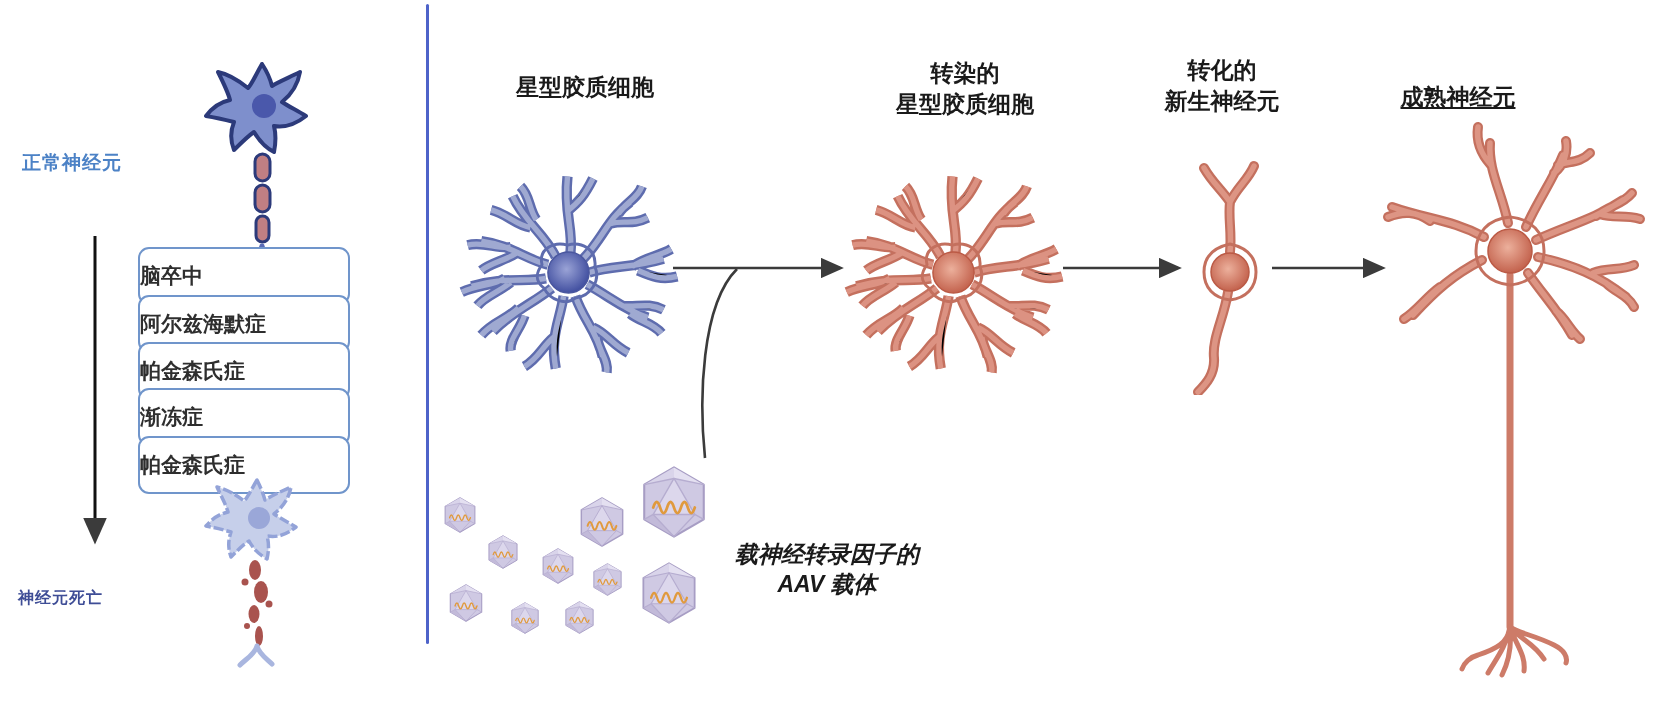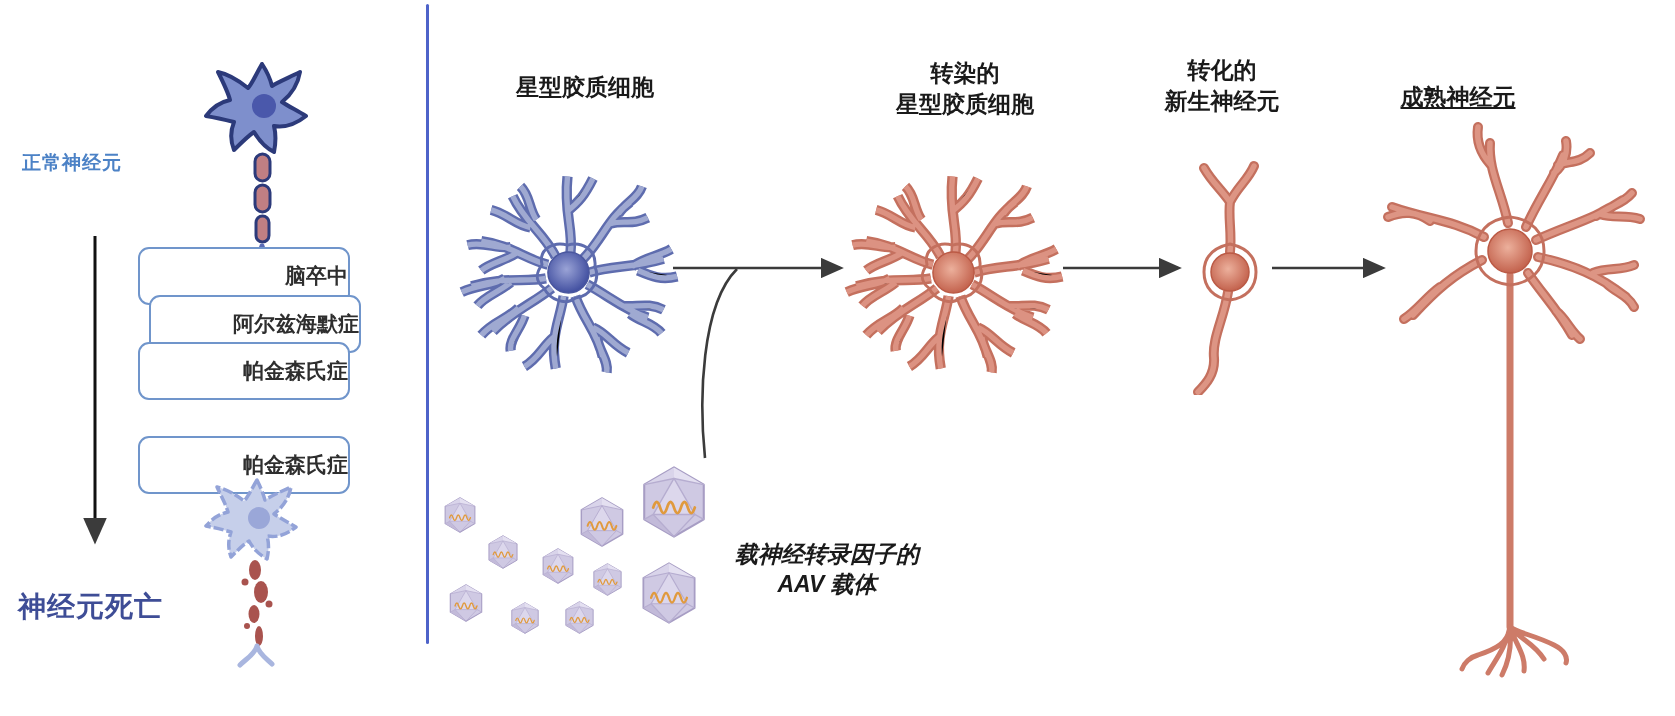--- a/index.html
+++ b/index.html
@@ -4,37 +4,37 @@
 <style>
   html,body{margin:0;padding:0;background:#ffffff;}
   .canvas{
     position:relative;width:1675px;height:716px;background:#ffffff;overflow:hidden;
     font-family:"Liberation Sans","DejaVu Sans",sans-serif;
   }
   .abs{position:absolute;}
 
   
   .lbl-blue{color:#4C82C6;font-size:19px;font-weight:bold;letter-spacing:1px;}
-  .lbl-indigo{color:#3E4D96;font-size:28px;font-weight:bold;letter-spacing:1px;}
+  .lbl-indigo{color:#3E4D96;font-size:16px;font-weight:bold;letter-spacing:1px;}
   .stage-label{
     color:#1a1a1a;font-size:23px;font-weight:bold;line-height:1.35;
     text-align:center;transform:translateX(-50%);white-space:nowrap;
   }
   .aav-label{
     color:#1a1a1a;font-size:23px;font-weight:bold;line-height:1.3;
     text-align:center;transform:translateX(-50%);white-space:nowrap;font-style:italic;
   }
 
   
   .divider{left:426px;top:4px;width:3px;height:640px;background:#4E63C9;border-radius:2px;}
 
   
   .disease-box{
     left:138px;width:212px;height:58px;border:2.5px solid #7095CB;border-radius:11px;
-    background:#ffffff;display:flex;align-items:center;justify-content:flex-end;
+    background:#ffffff;display:flex;align-items:center;justify-content:flex-start;
     font-size:21px;font-weight:bold;color:#2e2e2e;box-sizing:border-box;white-space:nowrap;
   }
 
   
   .astro path{fill:none;stroke-linecap:round;stroke-linejoin:round;}
   .astro .pass-out{stroke-width:10.5px;}
   .astro .pass-in{stroke-width:5.5px;}
   .astro.blue .pass-out{stroke:#5E6CAE;}
   .astro.blue .pass-in{stroke:#9FA9D1;}
   .astro.salmon .pass-out{stroke:#C4705E;}
@@ -101,25 +101,28 @@
     <path d="M62,184 C60,194 50,200 42,208 M62,184 C64,194 74,200 80,206 M62,184 L62,196" fill="none" stroke="#5A6BB6" stroke-width="5" stroke-linecap="round"></path>
   </svg>
 
   <svg class="abs" style="left:78px;top:228px;" width="40" height="335" viewBox="0 0 40 335">
     <line x1="17" y1="8" x2="17" y2="312" stroke="#111" stroke-width="3" marker-end="url(#ah)"></line>
   </svg>
 
   <div class="abs disease-box" style="top:247px;">
       <span>脑卒中</span>
     </div>
-  <div class="abs disease-box" style="top:295px;margin-left:11px;">
+  <div class="abs disease-box" style="top:295px;">
       <span>阿尔兹海默症</span>
     </div>
   <div class="abs disease-box" style="top:342px;">
       <span>帕金森氏症</span>
+    </div>
+  <div class="abs disease-box" style="top:388px;">
+      <span>渐冻症</span>
     </div>
   <div class="abs disease-box" style="top:436px;">
       <span>帕金森氏症</span>
     </div>
 
   <svg class="abs" style="left:195px;top:478px;" width="120" height="195" viewBox="0 0 120 195">
     <path d="M62,2 C56,12 53,19 49,23 C40,16 31,11 22,9 C27,20 31,27 33,34 C24,36 17,41 11,48
              C22,50 29,52 36,54 C33,63 33,70 36,79 C43,72 49,66 54,63 C59,72 65,77 72,81
              C74,72 74,65 72,58 C83,60 92,56 101,49 C92,44 85,40 79,36 C88,29 94,20 96,9
              C85,14 76,18 70,22 C68,15 65,8 62,2 Z" fill="#C6CFEA" stroke="#93A3D8" stroke-width="3.5" stroke-linejoin="round" stroke-dasharray="10 3"></path>

